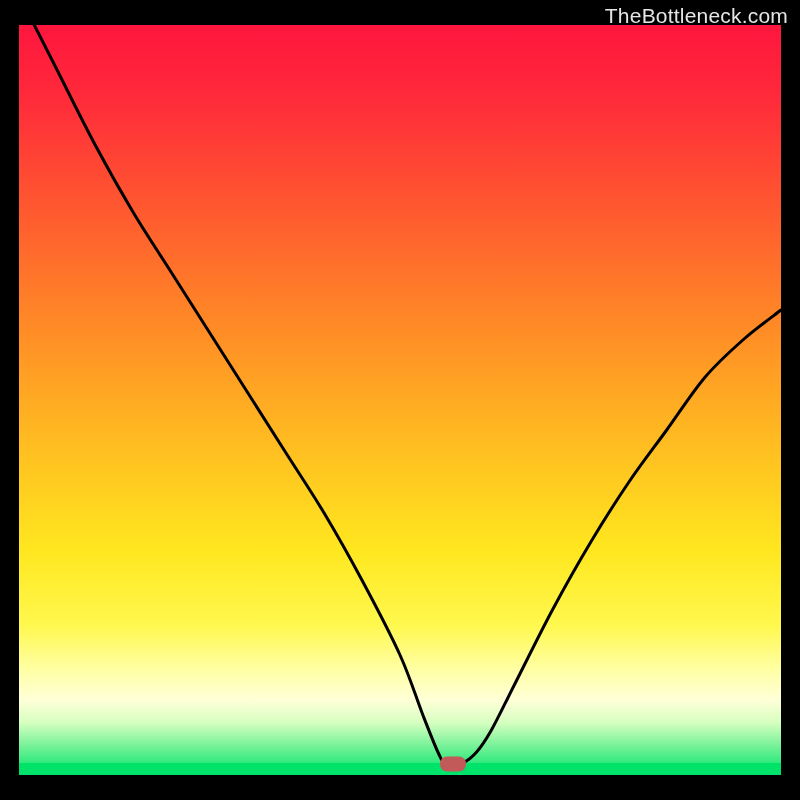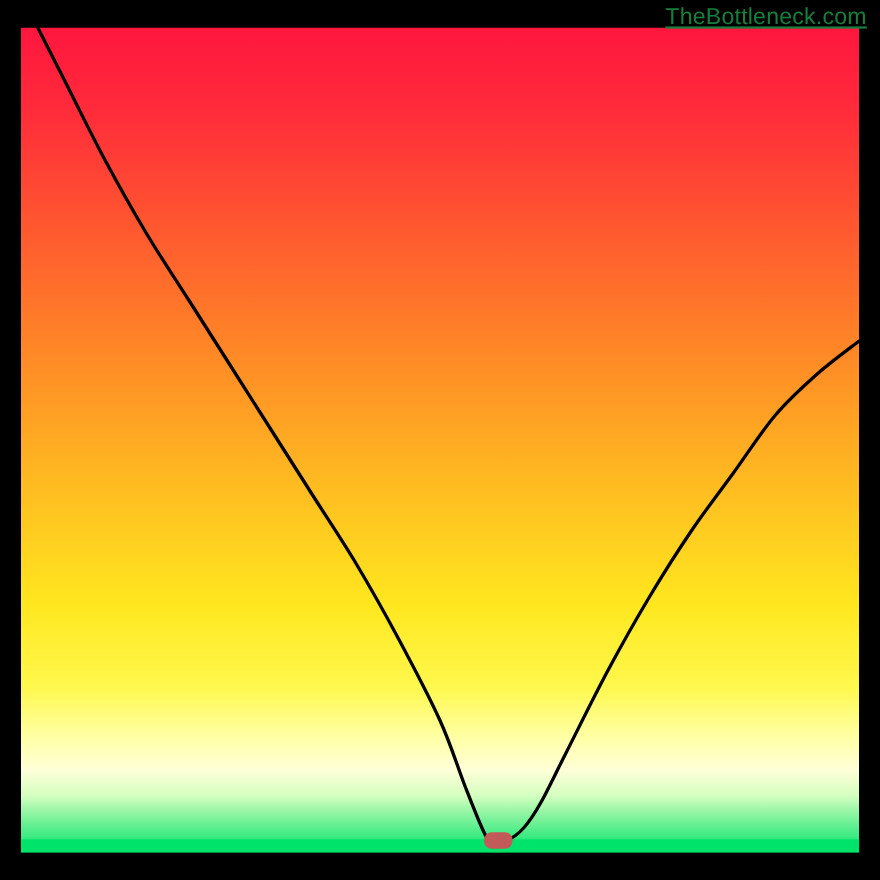--- a/index.html
+++ b/index.html
@@ -1,18 +1,18 @@
 <!DOCTYPE html>
 <html><head>
 <meta charset="utf-8">
 <style>
 * { margin: 0; padding: 0; box-sizing: border-box; }
 body { width: 800px; height: 800px; overflow: hidden; background: #000; font-family: Arial, sans-serif; }
 .container { position: relative; width: 800px; height: 800px; }
-.watermark { position: absolute; top: 4px; right: 12px; color: #15803d; font-size: 21px; font-weight: 400; letter-spacing: 0.2px; z-index: 10; text-decoration: underline; }
+.watermark { position: absolute; top: 4px; right: 12px; color: #e5e5e5; font-size: 21px; font-weight: 400; letter-spacing: 0.2px; z-index: 10; }
 .plot-area { position: absolute; left: 19px; top: 25px; width: 762px; height: 750px; }
 .gradient-bg { position: absolute; inset: 0; }
 .curve { position: absolute; inset: 0; overflow: visible; }
 .marker { position: absolute; width: 26px; height: 15px; background: #c25a59; border-radius: 7px; transform: translate(-50%, -50%); }
 .green-strip { position: absolute; left: 0; right: 0; bottom: 0; height: 12px; background: #00e36b; }
 </style>
 </head>
 <body>
 
 <div class="container">

